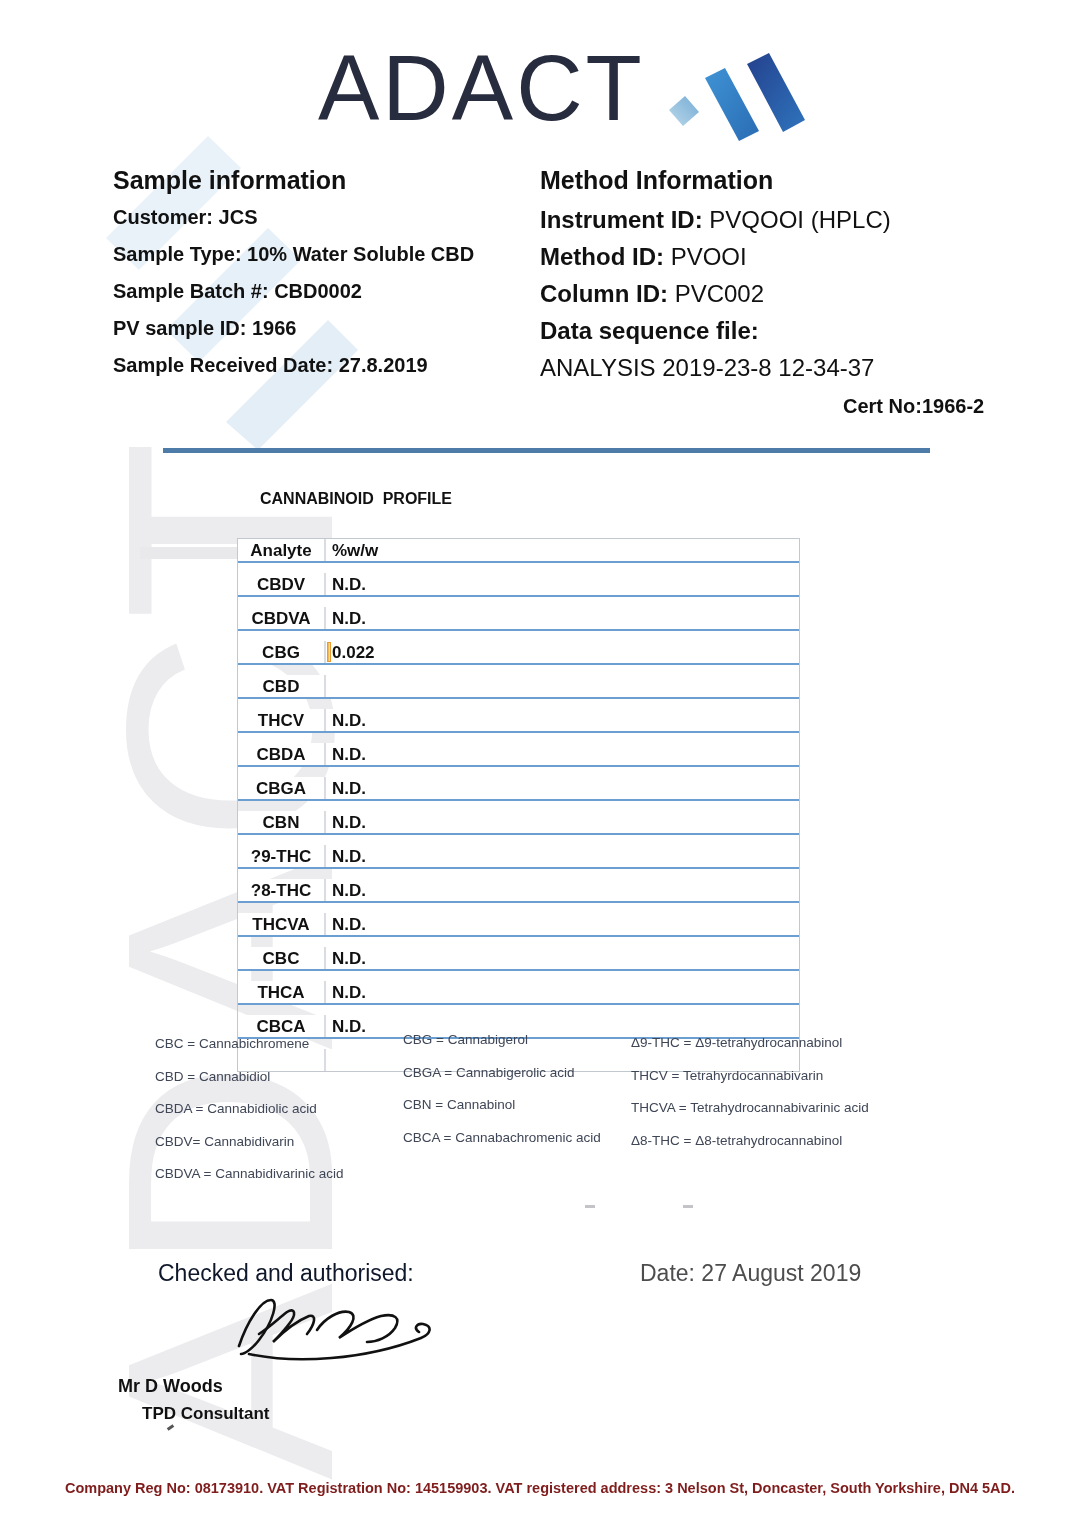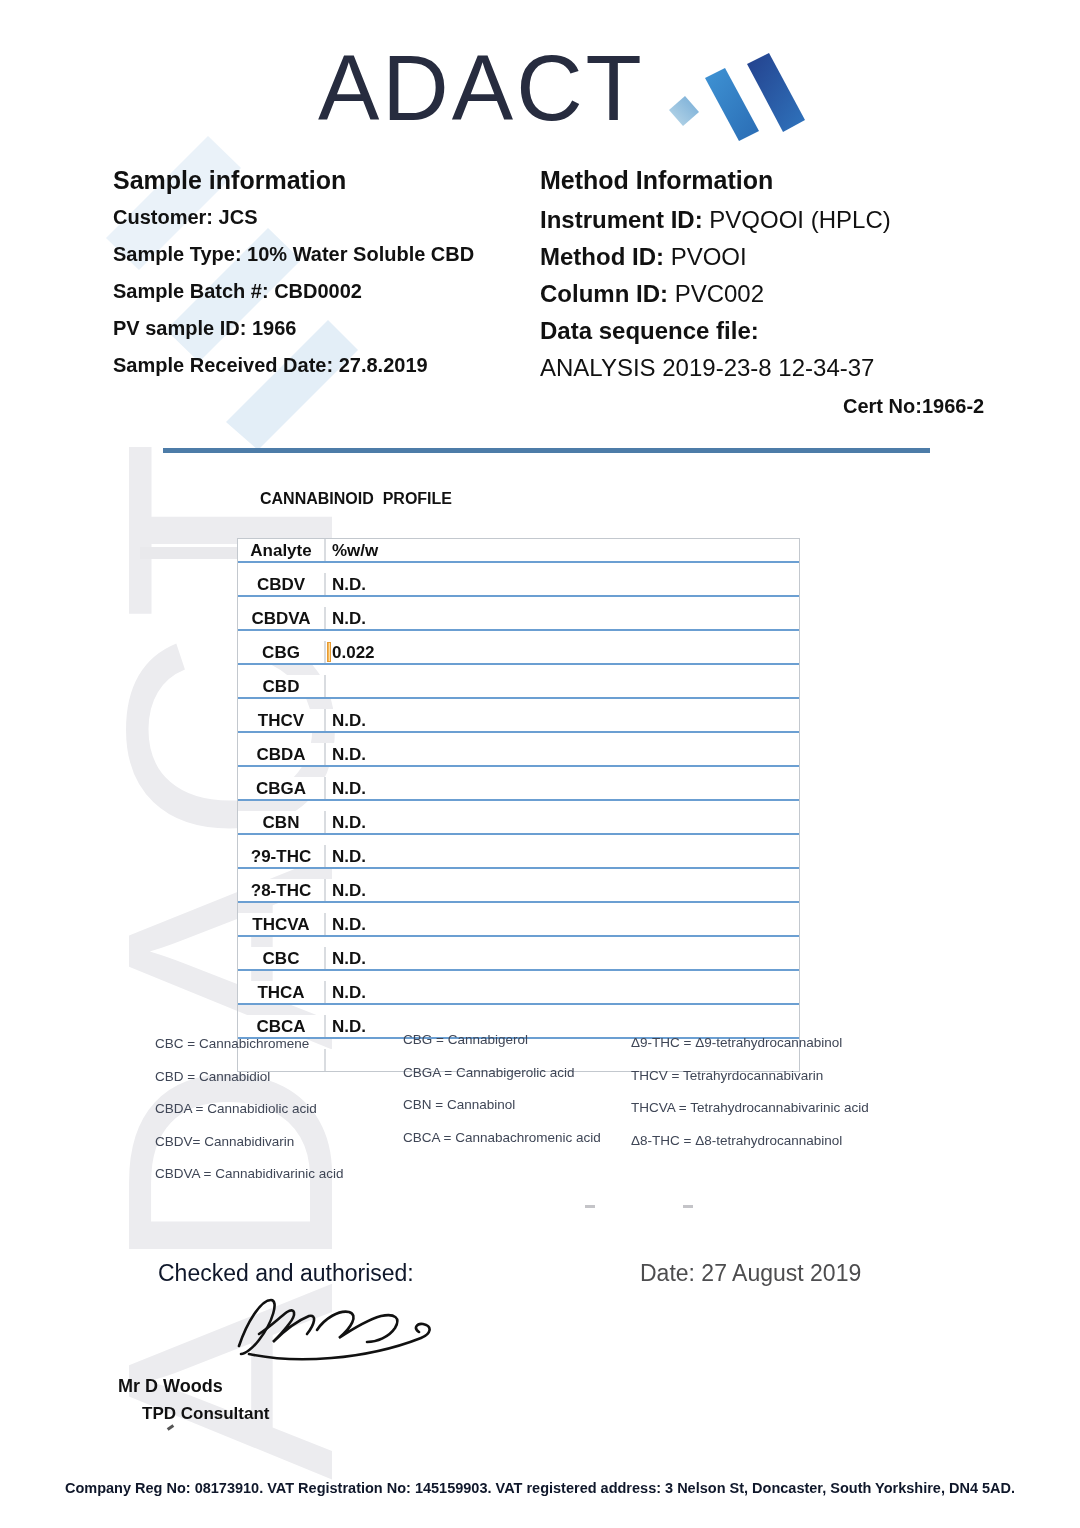--- a/index.html
+++ b/index.html
@@ -68,21 +68,21 @@
   .signature     { position:absolute; left:225px; top:1288px; z-index:2; }
   .signer-name   { position:absolute; left:118px; top:1376px; font-size:18px; font-weight:bold; z-index:2; }
   .signer-title  { position:absolute; left:118px; top:1404px; font-size:17px; font-weight:bold; z-index:2;margin-left:24px; }
   .scan-mark     { position:absolute; background:#c4c4c8; z-index:2; }
   .scan-mark.m1  { left:585px; top:1205px; width:10px; height:3px; }
   .scan-mark.m2  { left:683px; top:1205px; width:10px; height:3px; }
   .scan-mark.m3  { left:167px; top:1426px; width:7px; height:3px; background:#555; transform:rotate(-35deg); }
   
   .footer {
     position:absolute; left:0; top:1480px; width:1080px; text-align:center;
-    font-size:14.5px; font-weight:bold; color:#0f172a; z-index:2; white-space:pre;
+    font-size:14.5px; font-weight:bold; color:#7f1d1d; z-index:2; white-space:pre;
   }
 </style>
 </head>
 <body>
 
 <div class="wm-vertical">ADACT</div>
 <svg class="wm-chevrons" width="270" height="330" viewBox="0 0 270 330">
   <polygon points="18,118 120,16 153,48 51,150" fill="#eaf2f9"></polygon>
   <polygon points="78,210 180,108 213,140 111,242" fill="#e6f0f8"></polygon>
   <polygon points="138,302 240,200 270,230 170,330" fill="#e3eef7"></polygon>

